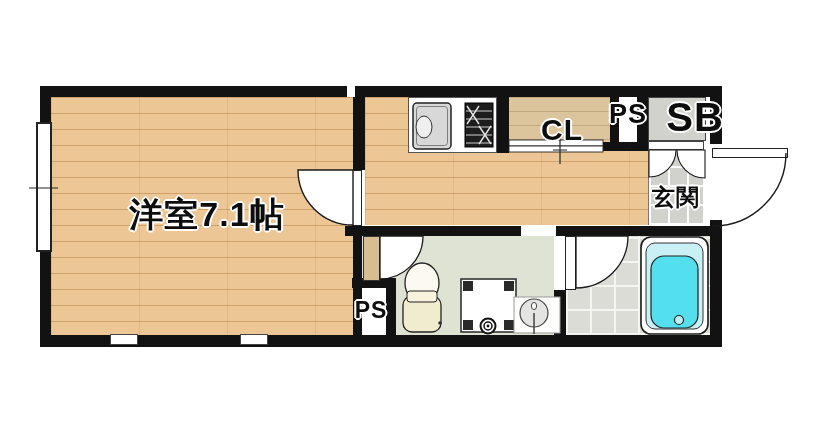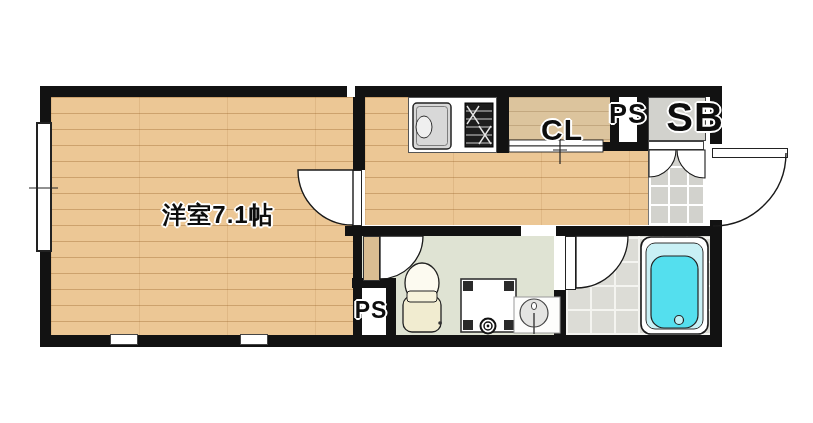--- a/index.html
+++ b/index.html
@@ -136,19 +136,20 @@
     </g>
 
     <g>
       <rect x="641" y="237" width="67" height="97" rx="10" fill="#fff" stroke="#1a1a1a" stroke-width="1.6"></rect>
       <rect x="646" y="243" width="57" height="86" rx="9" fill="#c9f0f5" stroke="#333" stroke-width="1"></rect>
       <rect x="651" y="256" width="47" height="72" rx="13" fill="#54dfee" stroke="#222" stroke-width="1.2"></rect>
       <circle cx="679" cy="320" r="4.5" fill="#bff0f5" stroke="#222" stroke-width="1.2"></circle>
     </g>
   </svg>
 
-  <div class="label" style="left:207px;top:215px;font-size:24px;margin-left:11px;">洋室7.1帖</div>
+  <div class="label" style="left:207px;top:215px;font-size:34px;">洋室7.1帖</div>
   <div class="label" style="left:562px;top:118px;font-size:30px;margin-top:12px;">CL</div>
   <div class="label" style="left:628px;top:114px;font-size:27px;">PS</div>
   <div class="label" style="left:695px;top:117px;font-size:40px;text-align:right;">SB</div>
+  <div class="label" style="left:676px;top:197px;font-size:23px;">玄関</div>
   <div class="label" style="left:371px;top:310px;font-size:23px;">PS</div>
 
 </div>
 
 </body></html>

